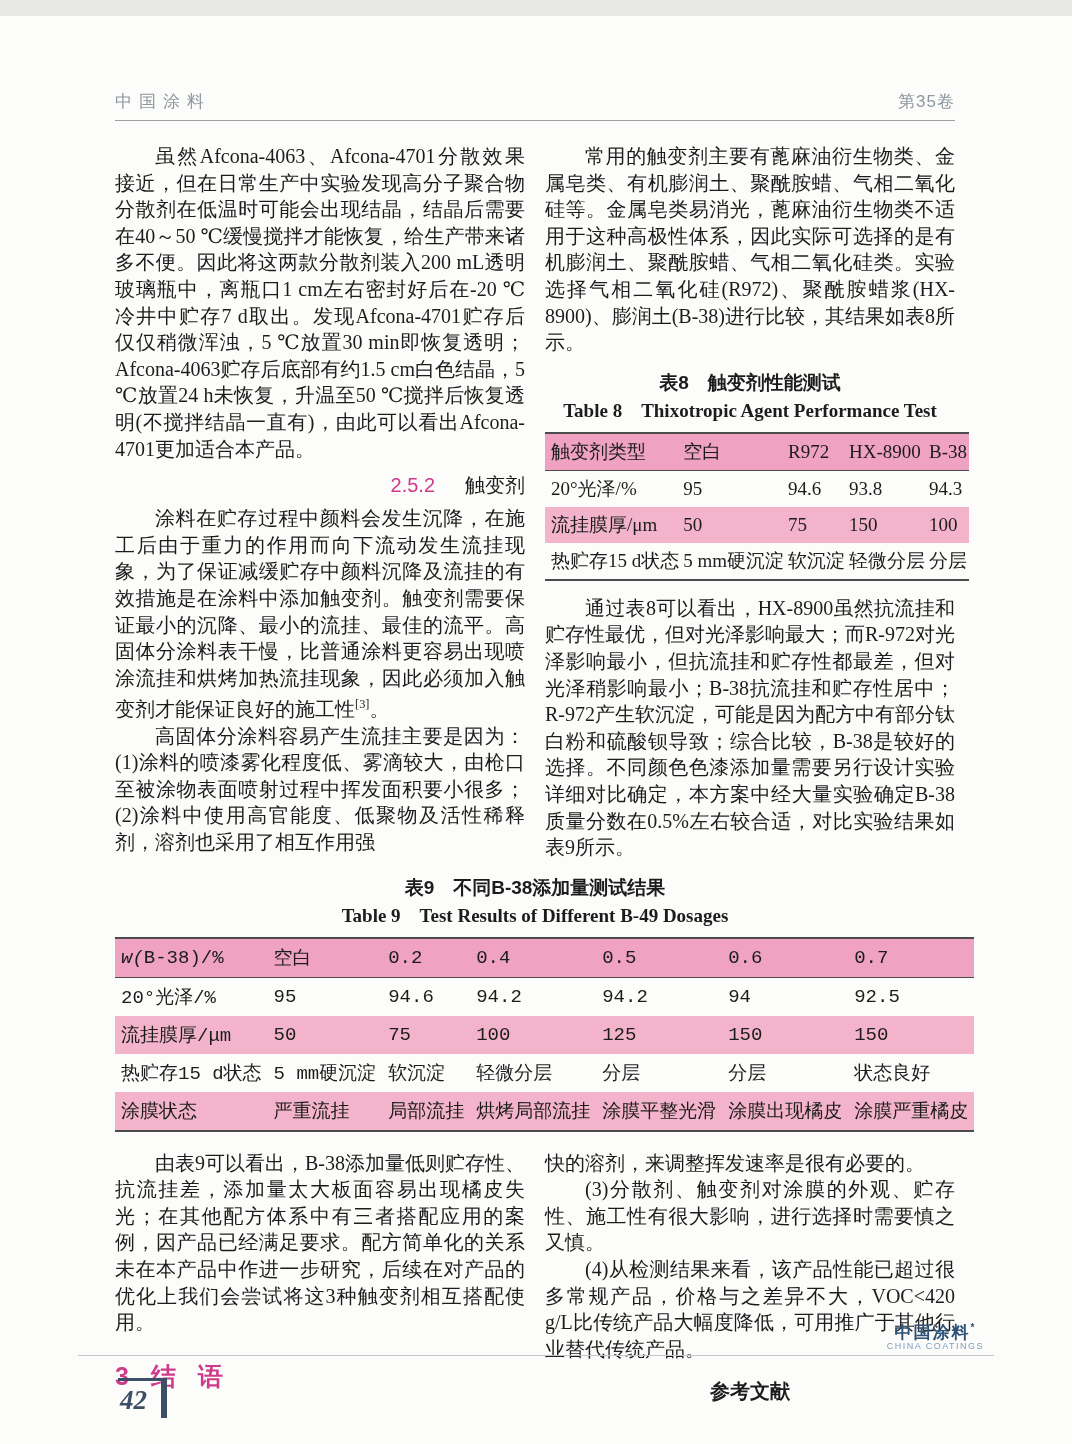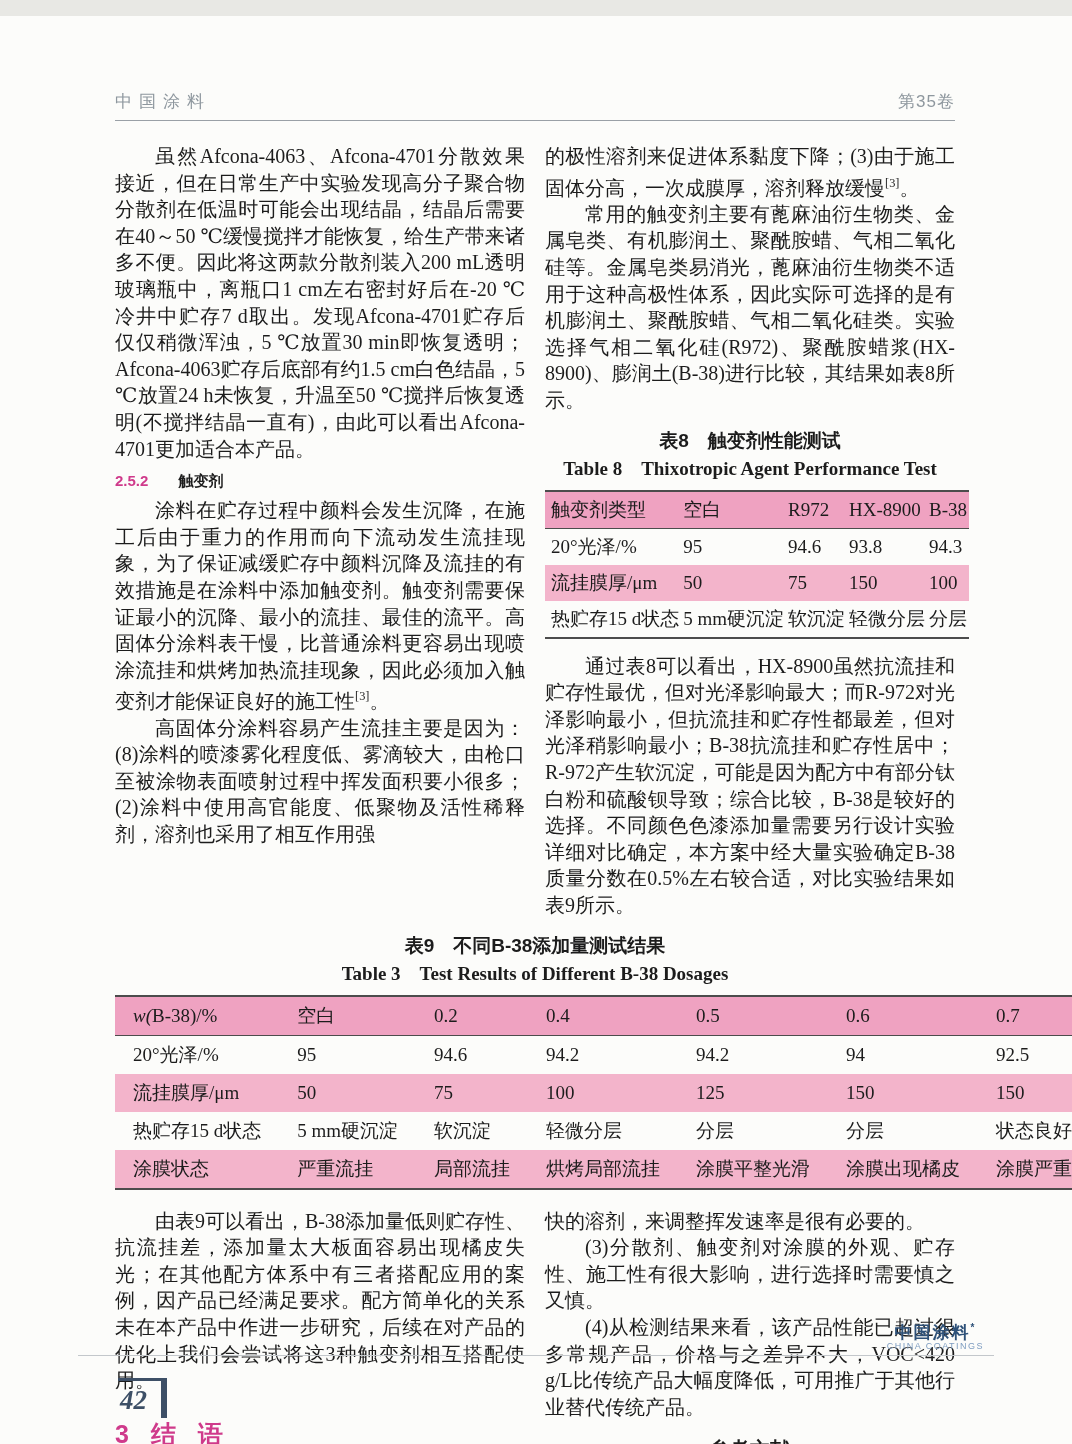--- a/index.html
+++ b/index.html
@@ -18,43 +18,43 @@
 
   
   .two-col { display:flex; gap:20px; }
   .col { flex:1; min-width:0; }
   .top-section { margin-top:22px; min-height:640px; }
   p.body { margin:0; font-size:20px; line-height:26.6px; text-align:justify; }
   p.indent { text-indent:2em; }
   sup.cite { font-size:0.62em; }
 
   
-  .subsection { margin:10px 0 6px 0; font-size:15px; font-weight:bold;
-    font-family:"Liberation Sans",sans-serif; }
+  .subsection { margin:10px 0 6px 0; font-size:20px; font-weight:normal;
+    font-family:"Liberation Sans",sans-serif;text-align:right; }
   .subsection .num { color:#cf3a8b; margin-right:30px; }
   .conclusion-heading { margin:24px 0 12px 0; font-size:25px; font-weight:bold;
     color:#cf3a8b; font-family:"Liberation Sans",sans-serif; }
   .conclusion-heading .num { margin-right:22px; }
   .conclusion-heading .title { letter-spacing:22px; }
 
   
   .tbl-cap-cn { text-align:center; font-weight:bold; font-size:19px; margin:14px 0 2px 0;
     font-family:"Liberation Sans",sans-serif; }
   .tbl-cap-en { text-align:center; font-weight:bold; font-size:19px; margin:2px 0 8px 0;
     font-family:"Liberation Serif",serif; }
   table.data { width:100%; border-collapse:collapse; font-size:19px;
     border-top:2px solid #4c4c4c; border-bottom:2px solid #4c4c4c; }
   table.data thead tr { background:#efa2c1; }
   table.data thead { border-bottom:1.5px solid #4c4c4c; }
   table.data td { padding:5px 2px; text-align:left; white-space:nowrap; }
   table.data td.label { text-align:left; padding-left:6px; }
   table.data tbody tr:nth-child(even) { background:#f3b4cb; }
   td.wcell::first-letter { font-style:italic; }
   .table9-block { margin-top:6px; }
-  .table9-block table.data td { padding:6px 18px; }
+  .table9-block table.data td { padding:6px 6px;font-family:Liberation Mono, monospace; }
 
   
   .refs-heading { text-align:center; font-weight:bold; font-size:20px; margin:16px 0 10px 0;
     font-family:"Liberation Sans",sans-serif; }
 
   
   .logo { position:absolute; right:88px; bottom:108px; text-align:center; line-height:1.1; }
   .logo-cn { color:#2e5178; font-weight:bold; font-size:17px; letter-spacing:2px;
     font-family:"Liberation Sans",sans-serif; }
   .logo-star { font-size:10px; vertical-align:super; }
@@ -85,25 +85,24 @@
     </div>
     <hr class="top-rule">
 
     <section class="two-col top-section">
       <div class="col">
         <p class="body indent">虽然Afcona-4063、Afcona-4701分散效果接近，但在日常生产中实验发现高分子聚合物分散剂在低温时可能会出现结晶，结晶后需要在40～50 ℃缓慢搅拌才能恢复，给生产带来诸多不便。因此将这两款分散剂装入200 mL透明玻璃瓶中，离瓶口1 cm左右密封好后在-20 ℃冷井中贮存7 d取出。发现Afcona-4701贮存后仅仅稍微浑浊，5 ℃放置30 min即恢复透明；Afcona-4063贮存后底部有约1.5 cm白色结晶，5 ℃放置24 h未恢复，升温至50 ℃搅拌后恢复透明(不搅拌结晶一直有)，由此可以看出Afcona-4701更加适合本产品。</p>
         <div class="subsection">
           <span class="num">2.5.2</span><span class="title">触变剂</span>
         </div>
         <p class="body indent"><span>涂料在贮存过程中颜料会发生沉降，在施工后由于重力的作用而向下流动发生流挂现象，为了保证减缓贮存中颜料沉降及流挂的有效措施是在涂料中添加触变剂。触变剂需要保证最小的沉降、最小的流挂、最佳的流平。高固体分涂料表干慢，比普通涂料更容易出现喷涂流挂和烘烤加热流挂现象，因此必须加入触变剂才能保证良好的施工性</span><sup class="cite">[3]</sup><span>。</span></p>
-        <p class="body indent">高固体分涂料容易产生流挂主要是因为：(8)涂料的喷漆雾化程度低、雾滴较大，由枪口至被涂物表面喷射过程中挥发面积要小很多；(2)涂料中使用高官能度、低聚物及活性稀释剂，溶剂也采用了相互作用强</p>
-      </div>
-
-      <div class="col">
-        <p class="body"><span>的极性溶剂来促进体系黏度下降；(3)由于施工固体分高，一次成膜厚，溶剂释放缓慢</span><sup class="cite">[3]</sup><span>。</span></p>
+        <p class="body indent">高固体分涂料容易产生流挂主要是因为：(1)涂料的喷漆雾化程度低、雾滴较大，由枪口至被涂物表面喷射过程中挥发面积要小很多；(2)涂料中使用高官能度、低聚物及活性稀释剂，溶剂也采用了相互作用强</p>
+      </div>
+
+      <div class="col">
         <p class="body indent">常用的触变剂主要有蓖麻油衍生物类、金属皂类、有机膨润土、聚酰胺蜡、气相二氧化硅等。金属皂类易消光，蓖麻油衍生物类不适用于这种高极性体系，因此实际可选择的是有机膨润土、聚酰胺蜡、气相二氧化硅类。实验选择气相二氧化硅(R972)、聚酰胺蜡浆(HX-8900)、膨润土(B-38)进行比较，其结果如表8所示。</p>
 
         <div>
           <div class="tbl-cap-cn">表8　触变剂性能测试</div>
           <div class="tbl-cap-en">Table 8　Thixotropic Agent Performance Test</div>
           <table class="data">
             <thead>
               <tr>
                 <td class="label">触变剂类型</td>
                 <td>空白</td>
@@ -137,21 +136,21 @@
             </tbody>
           </table>
         </div>
 
         <p class="body indent" style="margin-top:14px;">通过表8可以看出，HX-8900虽然抗流挂和贮存性最优，但对光泽影响最大；而R-972对光泽影响最小，但抗流挂和贮存性都最差，但对光泽稍影响最小；B-38抗流挂和贮存性居中；R-972产生软沉淀，可能是因为配方中有部分钛白粉和硫酸钡导致；综合比较，B-38是较好的选择。不同颜色色漆添加量需要另行设计实验详细对比确定，本方案中经大量实验确定B-38质量分数在0.5%左右较合适，对比实验结果如表9所示。</p>
       </div>
     </section>
 
     <section class="table9-block">
       <div class="tbl-cap-cn">表9　不同B-38添加量测试结果</div>
-      <div class="tbl-cap-en">Table 3　Test Results of Different B-38 Dosages</div>
+      <div class="tbl-cap-en">Table 9　Test Results of Different B-49 Dosages</div>
       <table class="data">
         <thead>
           <tr>
             <td class="label wcell">w(B-38)/%</td>
             <td>空白</td>
             <td>0.2</td>
             <td>0.4</td>
             <td>0.5</td>
             <td>0.6</td>
             <td>0.7</td>

